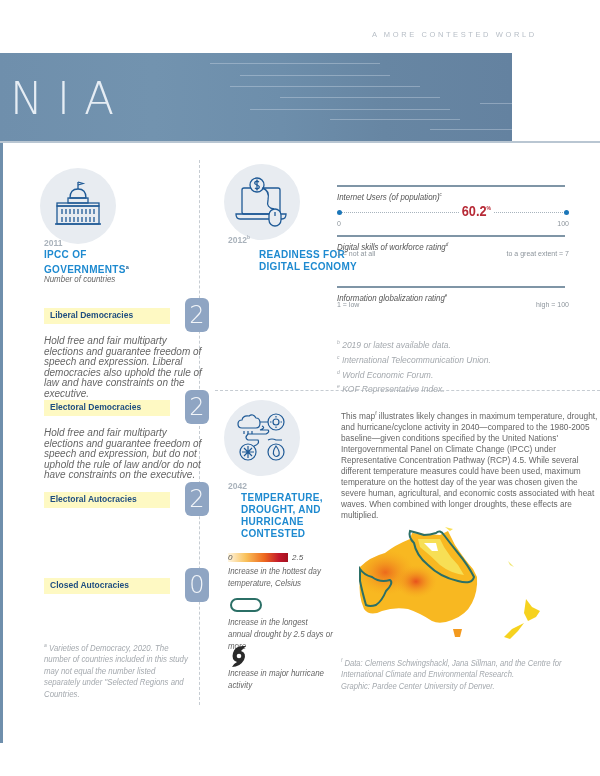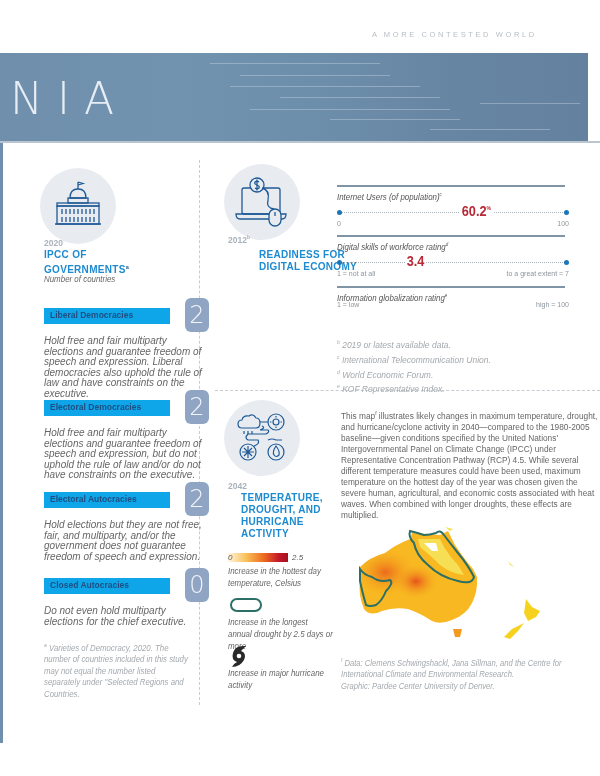--- a/index.html
+++ b/index.html
@@ -2,42 +2,42 @@
 <html><head>
 <meta charset="utf-8">
 <style>
   * { box-sizing: border-box; margin: 0; padding: 0; }
   html, body { width: 600px; height: 776px; background: #ffffff; overflow: hidden; }
   body { position: relative; font-family: "Liberation Sans", sans-serif; color: #555; }
 
   .running-head { position: absolute; top: 30px; right: 102px; font-size: 7.5px; letter-spacing: 2.6px; color: #b7bec6; font-family: "Liberation Sans", sans-serif; }
   .running-head { right: auto; left: 372px; }
 
-  .banner { position: absolute; top: 53px; left: 0; width: 588px; height: 88px;
+  .banner { position: absolute; top: 53px; left: 0; width: 512px; height: 88px;
     background: linear-gradient(90deg, #6f8fac 0%, #7293af 30%, #6d8eab 55%, #6786a3 75%, #6482a0 100%); overflow: hidden; }
   .banner .streak { position: absolute; height: 1px; background: rgba(220,230,240,0.35); }
   .banner-title { position: absolute; left: 10px; top: 20px; font-size: 44px; font-weight: 300; letter-spacing: 14px; color: #e6edf4; font-family: "DejaVu Sans", sans-serif; font-weight: 200; }
   .banner-shadow { position: absolute; top: 141px; left: 0; width: 600px; height: 2px; background: #b9c6d2; }
 
   .left-rule { position: absolute; left: 0; top: 143px; width: 3px; height: 600px; background: #6f8fac; }
 
   .vdash { position: absolute; left: 199px; top: 160px; height: 545px; border-left: 1.5px dashed #c6ccd2; }
   .hdash { position: absolute; left: 215px; top: 390px; width: 385px; border-top: 1.5px dashed #c6ccd2; }
 
   .icon-circle { position: absolute; width: 76px; height: 76px; border-radius: 50%; background: #e8ecf1; }
   .icon-circle svg { position: absolute; left: 0; top: 0; width: 76px; height: 76px; }
 
   .year { position: absolute; font-size: 8.5px; font-weight: bold; color: #a9b2bb; }
   .year sup { font-size: 5px; }
   .section-title { position: absolute; font-size: 10px; font-weight: bold; color: #1e8ad0; line-height: 12px; letter-spacing: 0.3px; }
   .section-title sup { font-size: 5.5px; color: #1e5a8a; }
   .subtitle { position: absolute; font-size: 9px; font-style: italic; color: #666; font-family: "Liberation Sans Narrow", "Liberation Sans", sans-serif; transform: scaleX(0.88); transform-origin: left; }
 
   .gov-block { position: absolute; left: 44px; width: 150px; }
-  .gov-bar { position: relative; height: 16px; width: 126px; background: #0ea5e9; }
+  .gov-bar { position: relative; height: 16px; width: 126px; background: #fef9c3; }
   .gov-bar-label { position: absolute; left: 6px; top: 2px; font-size: 8.5px; font-weight: bold; color: #1f4e80; white-space: nowrap; }
   .gov-count { position: absolute; left: 141px; top: -10px; width: 24px; height: 34px; background: #8fa5c3; border-radius: 6px; color: #f2f5f9; font-size: 24px; text-align: center; line-height: 34px; font-family: "DejaVu Sans", sans-serif; font-weight: 200; }
   .gov-desc { margin-top: 12px; font-size: 10px; font-style: italic; color: #666; line-height: 10.5px; width: 160px; }
 
   .footnote-a { position: absolute; left: 44px; top: 640px; width: 160px; font-size: 8.5px; font-style: italic; color: #a4a9ae; line-height: 11.5px; transform: scaleX(0.92); transform-origin: left; }
   .footnote-a sup { font-size: 5.5px; }
 
   .metric { position: absolute; left: 337px; width: 232px; }
   .metric-rule { height: 1.5px; background: #7f95a6; width: 228px; }
   .metric-label { margin-top: 4px; font-size: 9px; font-style: italic; color: #555; transform: scaleX(0.88); transform-origin: left; white-space: nowrap; }
@@ -112,21 +112,21 @@
       <line x1="30" y1="49" x2="30" y2="54"></line>
       <line x1="34" y1="49" x2="34" y2="54"></line>
       <line x1="38" y1="49" x2="38" y2="54"></line>
       <line x1="42" y1="49" x2="42" y2="54"></line>
       <line x1="46" y1="49" x2="46" y2="54"></line>
       <line x1="50" y1="49" x2="50" y2="54"></line>
       <line x1="54" y1="49" x2="54" y2="54"></line>
     <line x1="15" y1="56" x2="61" y2="56"></line>
   </svg>
 </div>
-<div class="year" style="left:44px;top:238px;">2020</div>
+<div class="year" style="left:44px;top:238px;">2011</div>
 <div class="section-title" style="left:44px;top:249px;">
   <div>IPCC OF</div>
   <div><span>GOVERNMENTS</span><sup>a</sup></div>
 </div>
 <div class="subtitle" style="left:44px;top:274px;">Number of countries</div>
 
 <div class="gov-block" style="top:308px;">
   <div class="gov-bar">
     <span class="gov-bar-label">Liberal Democracies</span>
     <span class="gov-count">2</span>
@@ -140,29 +140,27 @@
     <span class="gov-count">2</span>
   </div>
   <div class="gov-desc">Hold free and fair multiparty elections and guarantee freedom of speech and expression, but do not uphold the rule of law and/or do not have constraints on the executive.</div>
 </div>
 
 <div class="gov-block" style="top:492px;">
   <div class="gov-bar">
     <span class="gov-bar-label">Electoral Autocracies</span>
     <span class="gov-count">2</span>
   </div>
-  <div class="gov-desc">Hold elections but they are not free, fair, and multiparty, and/or the government does not guarantee freedom of speech and expression.</div>
 </div>
 
 <div class="gov-block" style="top:578px;">
   <div class="gov-bar">
     <span class="gov-bar-label">Closed Autocracies</span>
     <span class="gov-count">0</span>
   </div>
-  <div class="gov-desc">Do not even hold multiparty elections for the chief executive.</div>
 </div>
 
 <div class="footnote-a">
   <sup>a</sup>
   <span>Varieties of Democracy, 2020. The number of countries included in this study may not equal the number listed separately under "Selected Regions and Countries.</span>
 </div>
 
 <div class="icon-circle" style="left:224px;top:164px;">
   <svg viewBox="0 0 76 76" fill="none" stroke="#1f5a96" stroke-width="1.3">
     <rect x="18" y="24" width="38" height="26" rx="2"></rect>
@@ -192,26 +190,20 @@
   </div>
   <div class="metric-scale">
     <span>0</span>
     <span>100</span>
   </div>
 </div>
 
 <div class="metric" style="top:235px;">
   <div class="metric-rule"></div>
   <div class="metric-label"><span>Digital skills of workforce rating</span><sup>d</sup></div>
-  <div class="metric-track">
-    <div class="dots"></div>
-    <div class="end" style="left:0;"></div>
-    <div class="end" style="right:0;"></div>
-    <div class="metric-value" style="left:68px;"><span>3.4</span></div>
-  </div>
   <div class="metric-scale">
     <span>1 = not at all</span>
     <span>to a great extent = 7</span>
   </div>
 </div>
 
 <div class="metric" style="top:286px;">
   <div class="metric-rule"></div>
   <div class="metric-label"><span>Information globalization rating</span><sup>e</sup></div>
   <div class="metric-scale">
@@ -245,21 +237,21 @@
     <circle cx="52" cy="52" r="8"></circle>
     <path d="M52 46 Q48 52 50 55 Q52 58 55 55 Q56 51 52 46 Z"></path>
     <path d="M44 40 Q48 38 52 40 H58"></path>
   </svg>
 </div>
 <div class="year" style="left:228px;top:481px;">2042</div>
 <div class="section-title" style="left:228px;top:492px;margin-left:13px;">
   <div>TEMPERATURE,</div>
   <div>DROUGHT, AND</div>
   <div>HURRICANE</div>
-  <div>ACTIVITY</div>
+  <div>CONTESTED</div>
 </div>
 
 <div class="para"><span>This map</span><sup>f</sup><span> illustrates likely changes in maximum temperature, drought, and hurricane/cyclone activity in 2040—compared to the 1980-2005 baseline—given conditions specified by the United Nations' Intergovernmental Panel on Climate Change (IPCC) under Representative Concentration Pathway (RCP) 4.5. While several different temperature measures could have been used, maximum temperature on the hottest day of the year was chosen given the severe human, agricultural, and economic costs associated with heat waves. When combined with longer droughts, these effects are multiplied.</span></div>
 
 <div class="grad-bar"></div>
 <span class="grad-min">0</span>
 <span class="grad-max">2.5</span>
 <div class="legend-text" style="top:565px;">Increase in the hottest day temperature, Celsius</div>
 
 <div class="drought-oval"></div>

